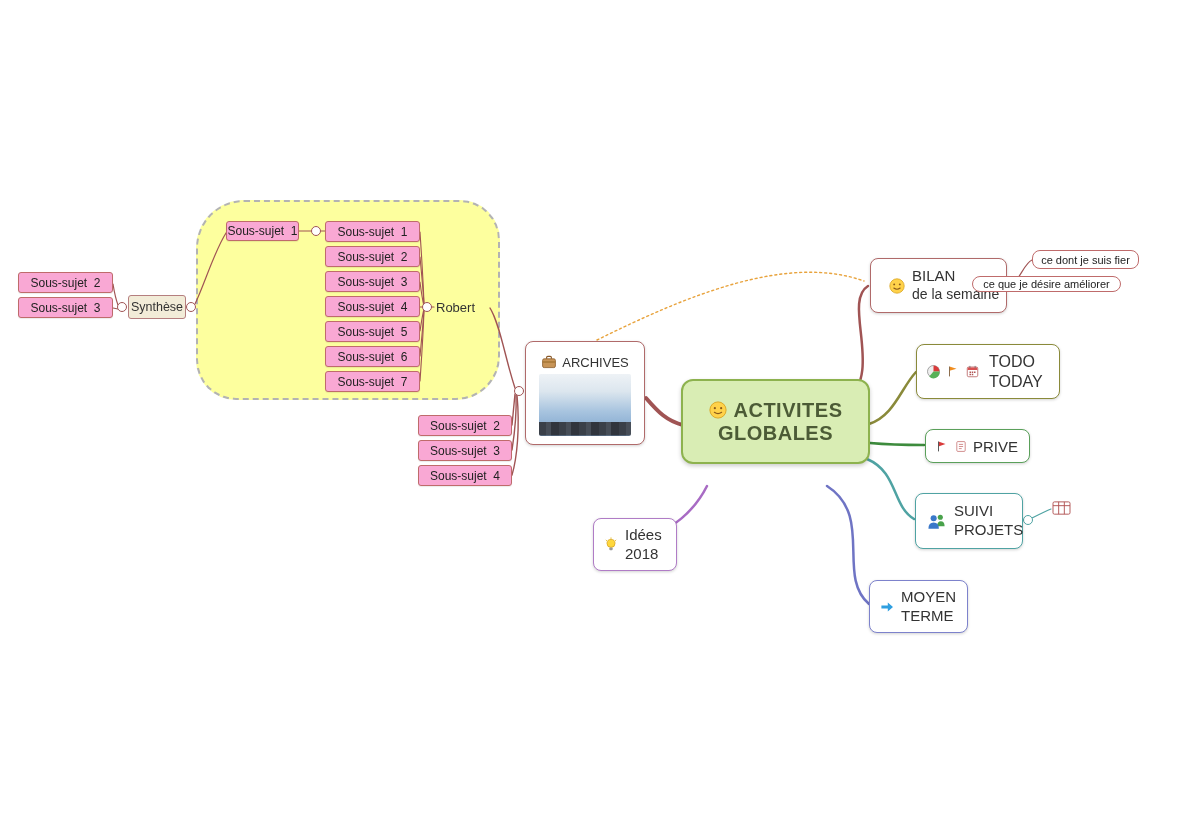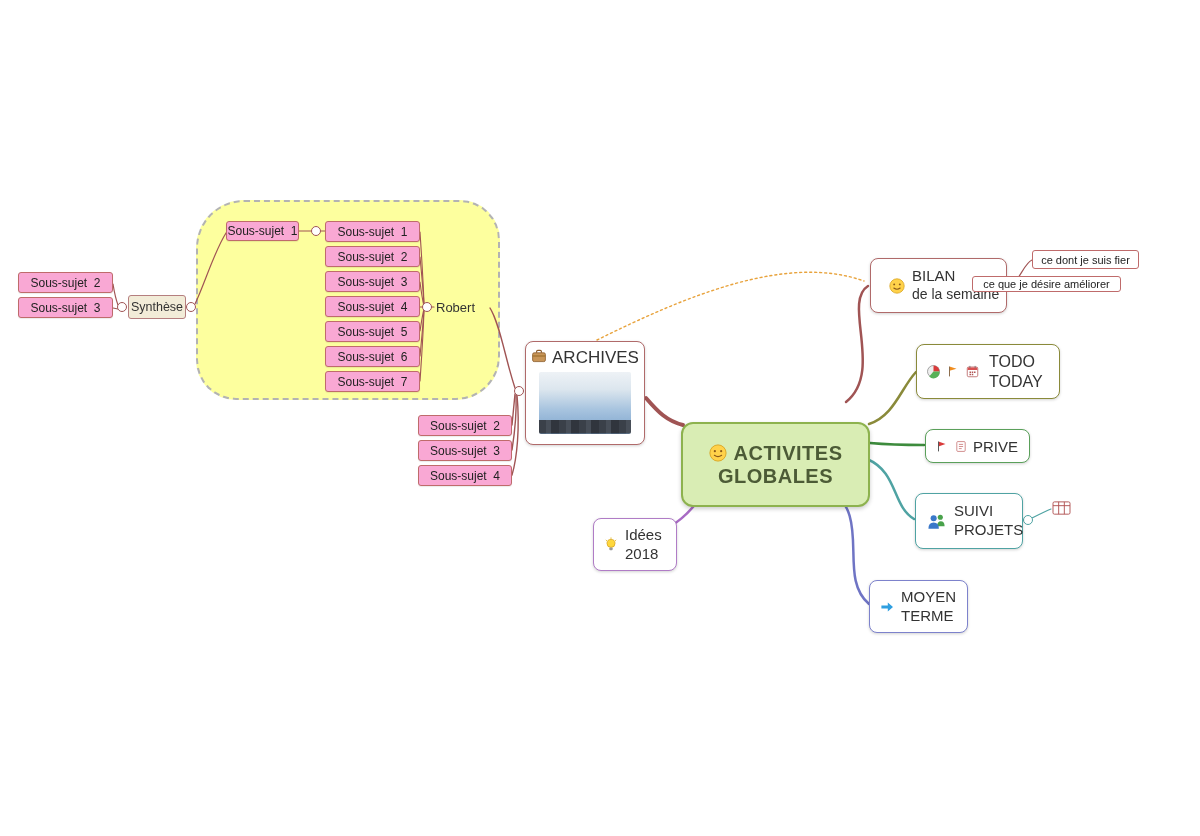--- a/index.html
+++ b/index.html
@@ -22,35 +22,35 @@
   .node .txtcol { display:flex; flex-direction:column; line-height:1.25; }
 
   .subject {
     position:absolute; background:#f9a8d4; border:1px solid #bf6b6b; border-radius:3px;
     font-size:12px; color:#222; display:flex; align-items:center; justify-content:center;
     white-space:pre; box-shadow:0 1px 1px rgba(0,0,0,.08);
   }
   .plainlabel { position:absolute; font-size:13px; color:#333; display:flex; align-items:center; }
 
   .central {
-    position:absolute; left:681px; top:422px; width:189px; height:85px;
+    position:absolute; left:681px; top:379px; width:189px; height:85px;
     background:#d9edb4; border:2px solid #8db24e; border-radius:12px;
     display:flex; flex-direction:column; align-items:center; justify-content:center;
     color:#4c5b36; font-weight:bold; font-size:20px; letter-spacing:.5px;
     box-shadow:0 2px 4px rgba(0,0,0,.2);
   }
   .central .row { display:flex; align-items:center; gap:7px; }
 
   .archives {
     position:absolute; left:525px; top:341px; width:120px; height:104px;
     background:#fff; border:1.5px solid #b06a6a; border-radius:8px;
     display:flex; flex-direction:column; align-items:center;
     box-shadow:0 1px 3px rgba(0,0,0,.18);
   }
-  .archives .hdr { display:flex; align-items:flex-start; gap:5px; margin-top:6px; font-size:17px; color:#333; }
+  .archives .hdr { display:flex; align-items:center; gap:5px; margin-top:12px; font-size:13px; color:#333; }
   .photo {
     width:92px; height:62px; margin-top:4px; border-radius:2px;
     background-image:
       repeating-linear-gradient(90deg, #3a4049 0px, #3a4049 7px, #474e58 7px, #474e58 12px, #30353d 12px, #30353d 20px),
       linear-gradient(180deg, #eef2f6 0%, #dce6ee 28%, #a8c4df 60%, #7aa2cb 100%);
     background-size:100% 22%, 100% 100%;
     background-position:bottom, top;
     background-repeat:no-repeat;
   }
 
@@ -59,21 +59,21 @@
     background:#fff; border:1.3px solid #a05454;
   }
   .handle.teal { border-color:#4fa3a3; }
 
   .icon { display:inline-flex; flex:none; }
 
   .bilan   { left:870px;  top:258px; width:137px; height:55px; border:1.5px solid #b06a6a; padding-left:18px; gap:7px; }
   .bilan .l1 { font-size:15px; }
   .bilan .l2 { font-size:14px; }
   .subsmall {
-    position:absolute; background:#fff; border:1px solid #bf6b6b; border-radius:3px;
+    position:absolute; background:#fff; border:1px solid #bf6b6b; border-radius:8px;
     font-size:11px; color:#222; display:flex; align-items:center; justify-content:center;
     white-space:pre;
   }
   .todo    { left:916px;  top:344px; width:144px; height:55px; border:1.5px solid #8a8a3a; padding-left:9px; gap:5px; font-size:16px; }
   .prive   { left:925px;  top:429px; width:105px; height:34px; border:1.5px solid #5aa05a; padding-left:9px; gap:5px; font-size:15px; }
   .suivi   { left:915px;  top:493px; width:108px; height:56px; border:1.5px solid #4fa3a3; padding-left:10px; gap:7px; font-size:15px; }
   .moyen   { left:869px;  top:580px; width:99px;  height:53px; border:1.5px solid #7d82cc; padding-left:9px; gap:6px; font-size:15px; }
   .idees   { left:559px;  top:518px; width:84px;  height:53px; border:1.5px solid #b07cc6; padding-left:9px; gap:6px; font-size:15px;margin-left:34px; }
 
   .synthese {

